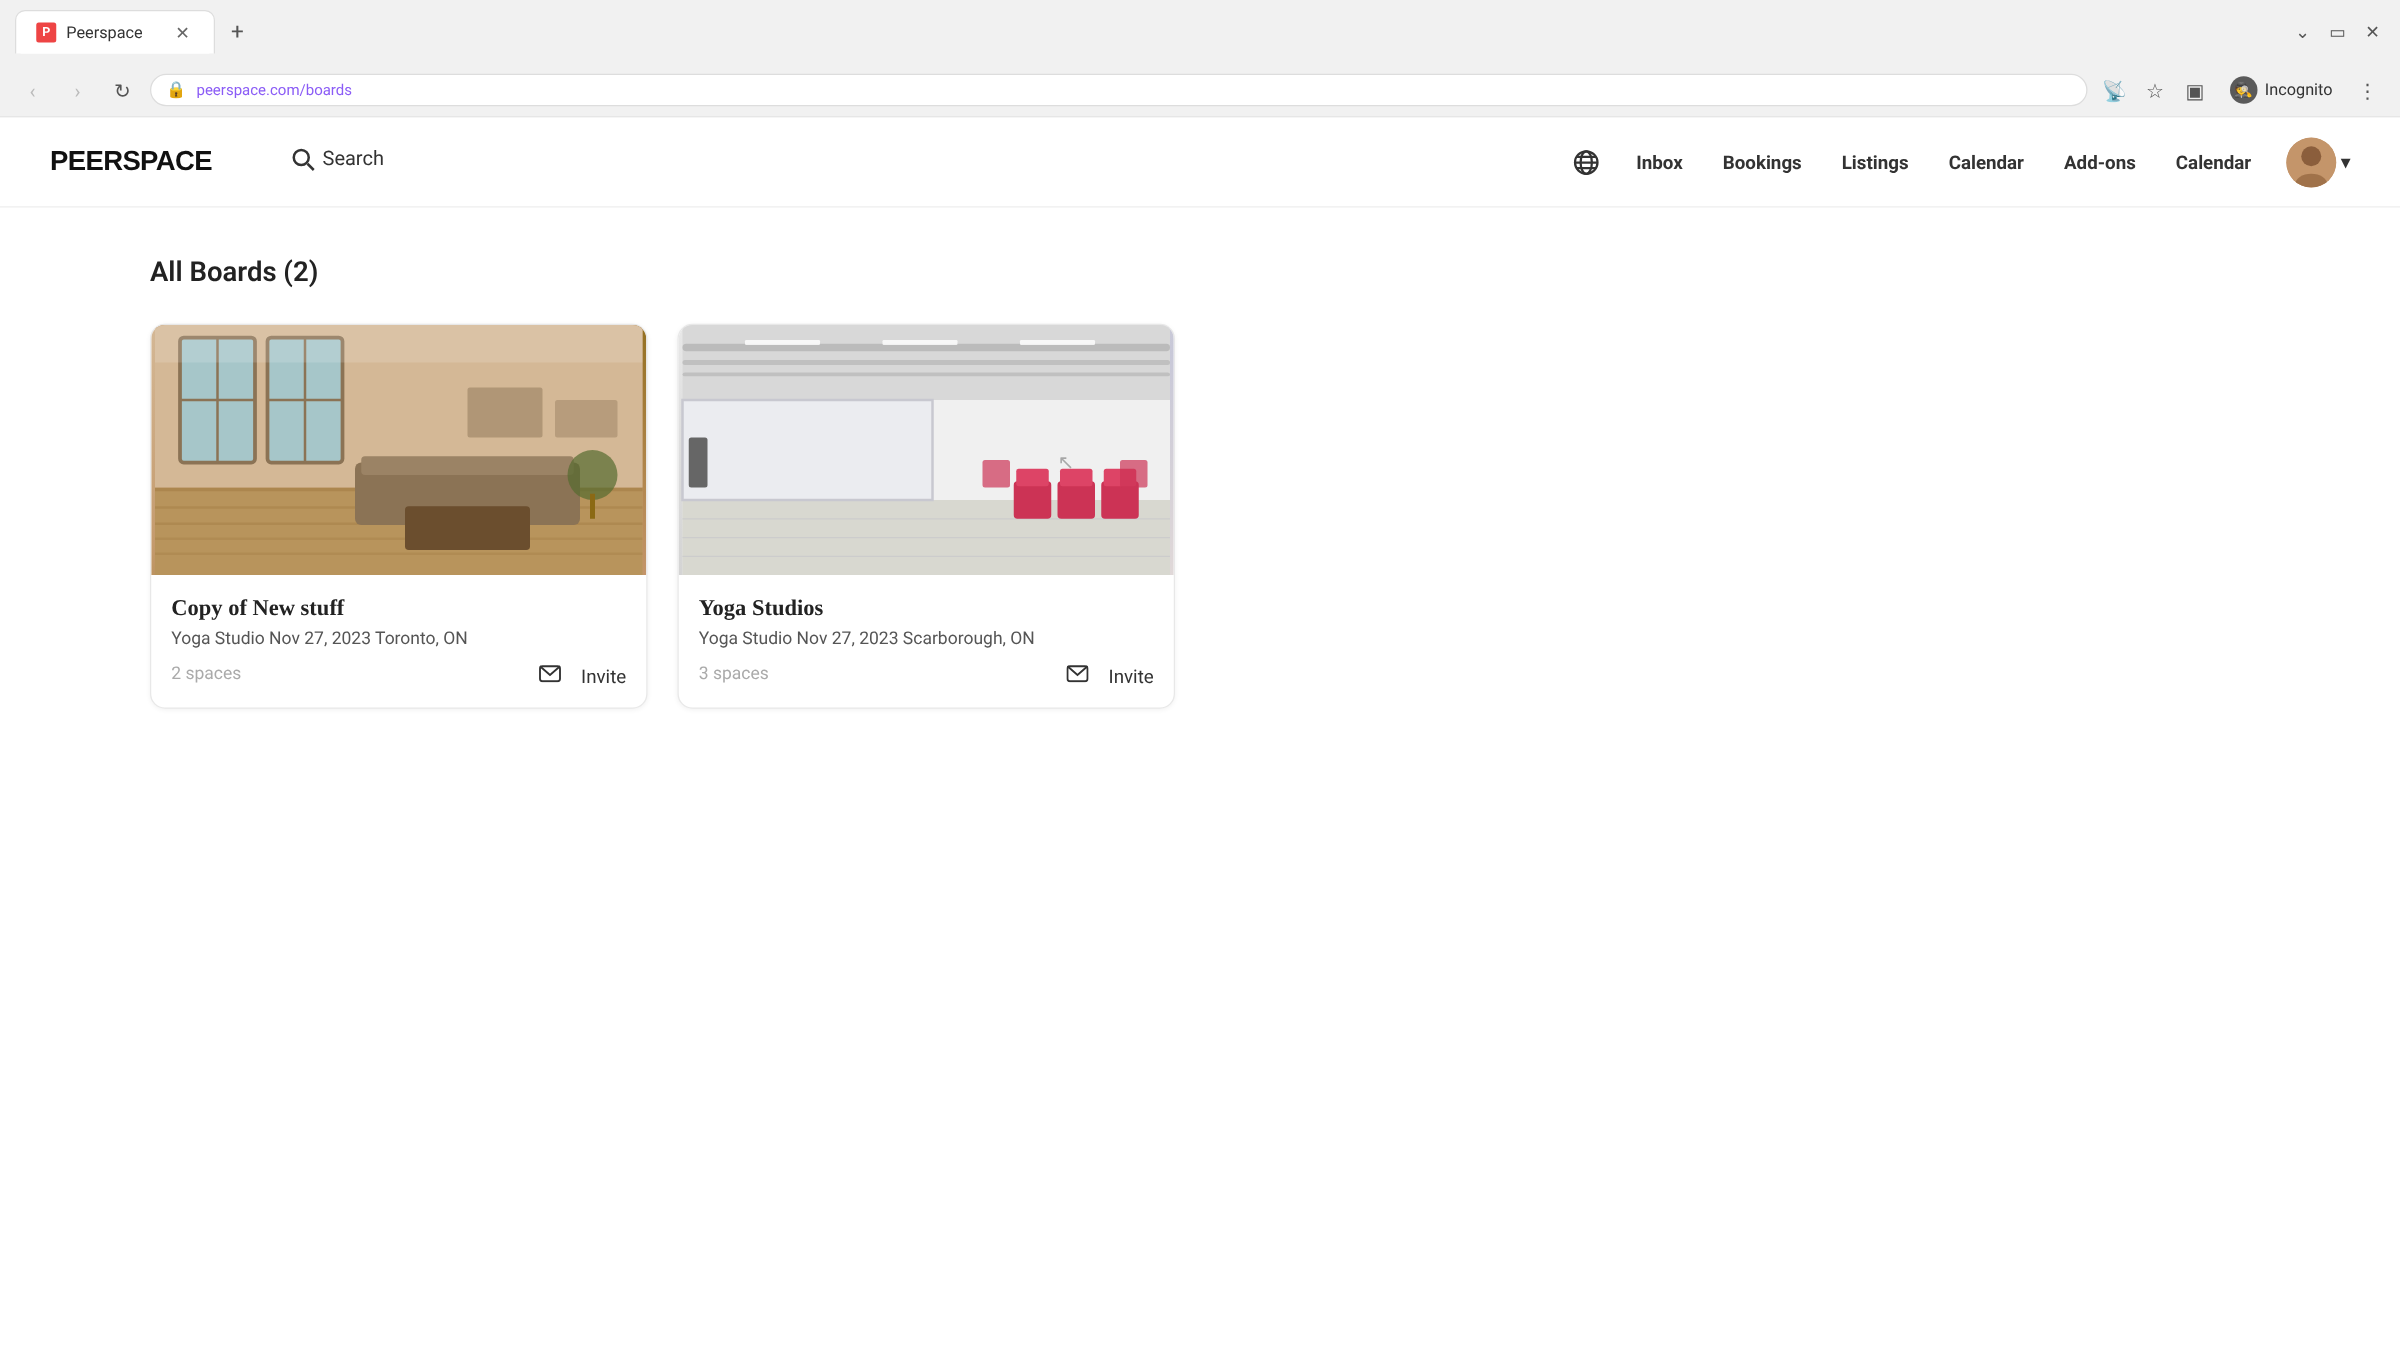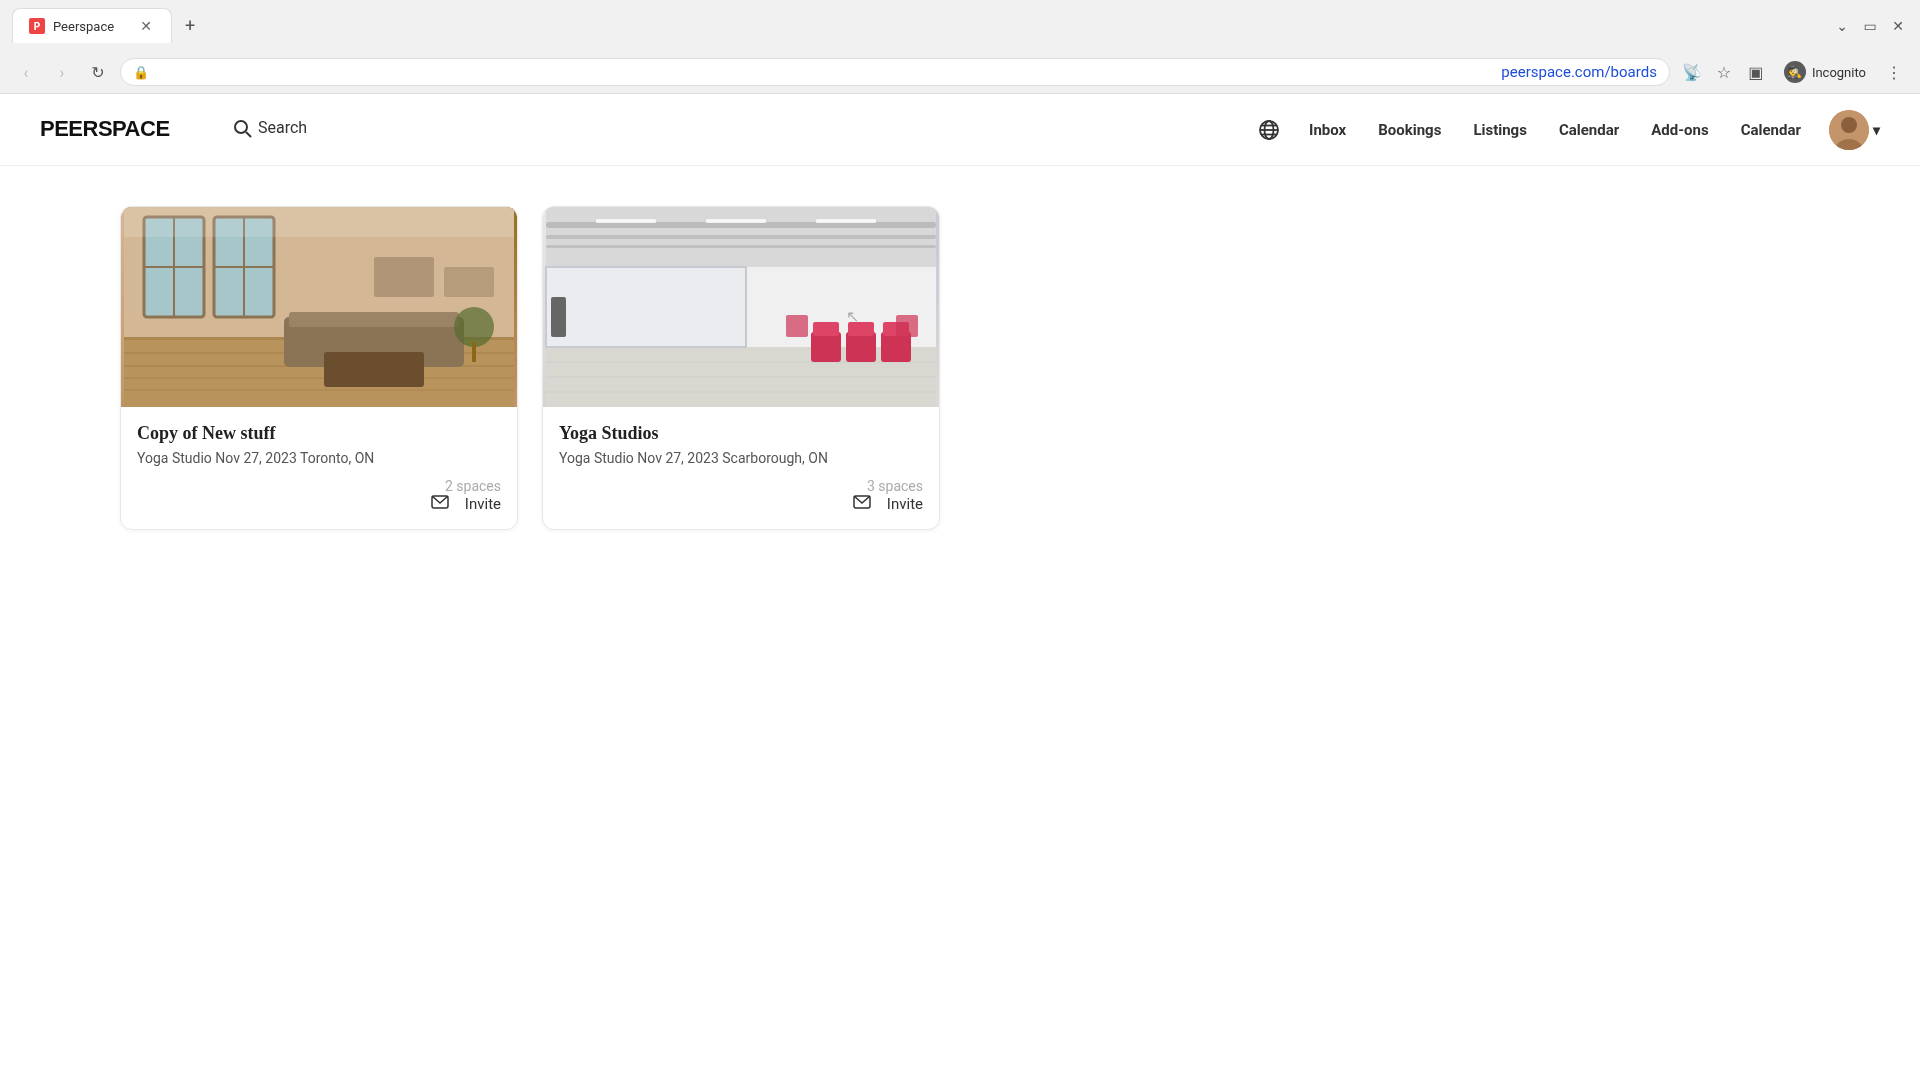--- a/index.html
+++ b/index.html
@@ -112,24 +112,23 @@
       border: 1px solid #ddd;
       border-radius: 20px;
       padding: 4px 12px;
       gap: 8px;
     }
     .address-lock {
       color: #555;
       font-size: 13px;
     }
     .address-url {
-      font-size: 15px;
-      color: #1d4ed8;
+      font-size: 12px;
+      color: #8b5cf6;
       flex: 1;
-      text-align: right;
     }
     .toolbar-icons {
       display: flex;
       gap: 4px;
       align-items: center;
     }
     .toolbar-icon {
       width: 28px;
       height: 28px;
       border-radius: 50%;
@@ -277,24 +276,23 @@
       margin-bottom: 6px;
       font-family: Liberation Serif, serif;
     }
     .board-subtitle {
       font-size: 14px;
       color: #555;
       margin-bottom: 12px;
     }
     .board-footer {
       display: flex;
-      align-items: flex-end;
+      align-items: flex-start;
       justify-content: space-between;
       margin-top: 8px;
-      flex-direction: column;
     }
     .board-spaces {
       font-size: 14px;
       color: #aaa;
     }
     .invite-btn {
       display: flex;
       align-items: center;
       gap: 16px;
       font-size: 15px;
@@ -409,20 +407,21 @@
           <circle cx="20" cy="15" r="8" fill="#8b5e3c"></circle>
           <ellipse cx="20" cy="38" rx="13" ry="9" fill="#a0724a"></ellipse>
         </svg>
       </div>
       <span class="chevron-down">▾</span>
     </div>
   </nav>
 </header>
 
 <main class="main-content">
+  <h1 class="boards-heading">All Boards (2)</h1>
 
   <div class="boards-grid">
 
     <div class="board-card">
       <div class="card1-bg board-image-placeholder">
         <svg class="card1-scene" viewBox="0 0 390 200" xmlns="http://www.w3.org/2000/svg">
 
           <rect width="390" height="200" fill="#c49a6c"></rect>
 
           <rect y="130" width="390" height="70" fill="#b8945c"></rect>

